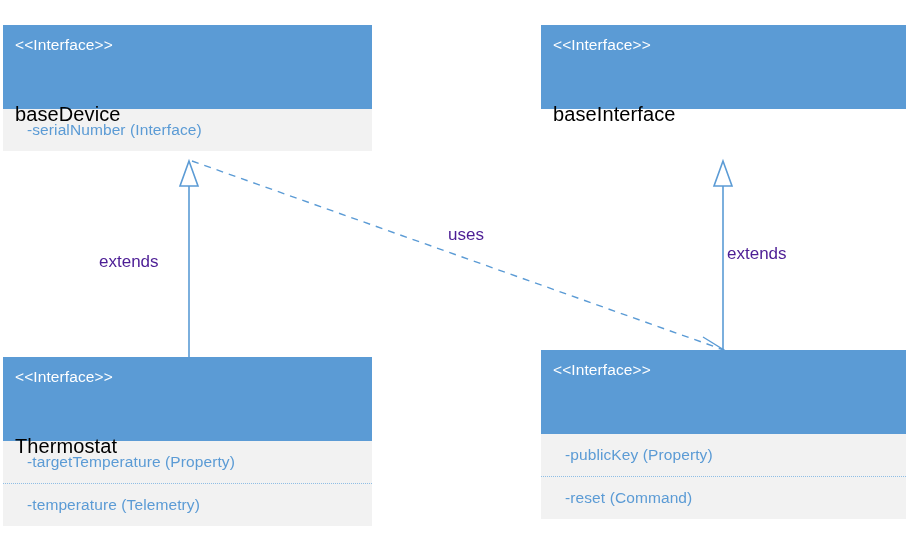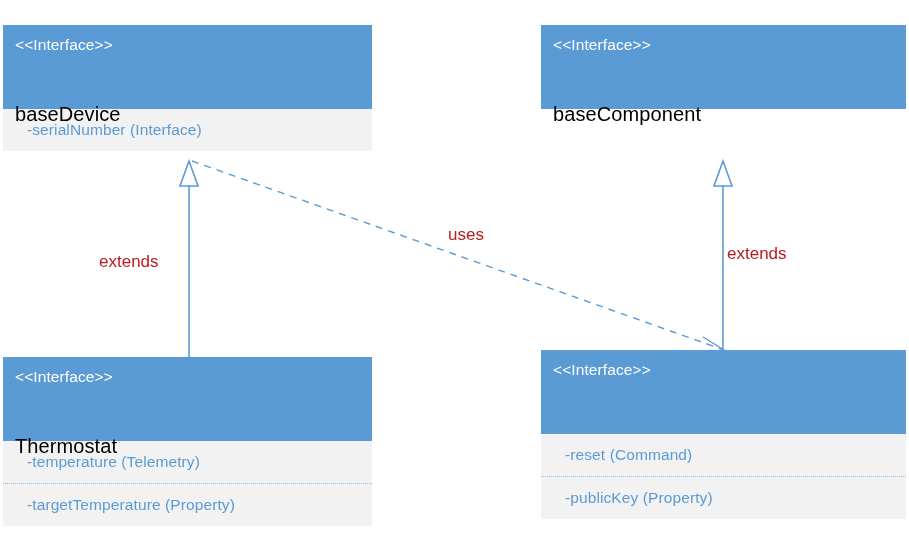--- a/index.html
+++ b/index.html
@@ -73,21 +73,21 @@
   #connectors {
     position: absolute;
     left: 0;
     top: 0;
     width: 909px;
     height: 558px;
     pointer-events: none;
   }
   .edge-label {
     position: absolute;
-    color: #b91c1c;
+    color: #4c1d95;
     font-size: 17px;
     line-height: 20px;
     white-space: nowrap;
   }
   #label-extends-left  { left: 99px;  top: 252px; }
   #label-extends-right { left: 727px; top: 244px; }
   #label-uses          { left: 448px; top: 225px; }
 </style>
 </head>
 <body>
@@ -122,38 +122,38 @@
       <div class="class-name">baseDevice</div>
     </div>
     <div class="uml-body">
       <div class="member">-serialNumber (Interface)</div>
     </div>
   </div>
 
   <div class="uml-class" id="class-baseinterface">
     <div class="uml-header">
       <div class="stereotype">&lt;&lt;Interface&gt;&gt;</div>
-      <div class="class-name">baseComponent</div>
+      <div class="class-name">baseInterface</div>
     </div>
   </div>
 
   <div class="uml-class" id="class-thermostat">
     <div class="uml-header">
       <div class="stereotype">&lt;&lt;Interface&gt;&gt;</div>
       <div class="class-name">Thermostat</div>
     </div>
     <div class="uml-body">
+      <div class="member">-targetTemperature (Property)</div>
       <div class="member">-temperature (Telemetry)</div>
-      <div class="member">-targetTemperature (Property)</div>
     </div>
   </div>
 
   <div class="uml-class" id="class-basecomponent">
     <div class="uml-header">
       <div class="stereotype">&lt;&lt;Interface&gt;&gt;</div>
     </div>
     <div class="uml-body">
+      <div class="member">-publicKey (Property)</div>
       <div class="member">-reset (Command)</div>
-      <div class="member">-publicKey (Property)</div>
     </div>
   </div>
 
 </div>
 
 </body></html>

